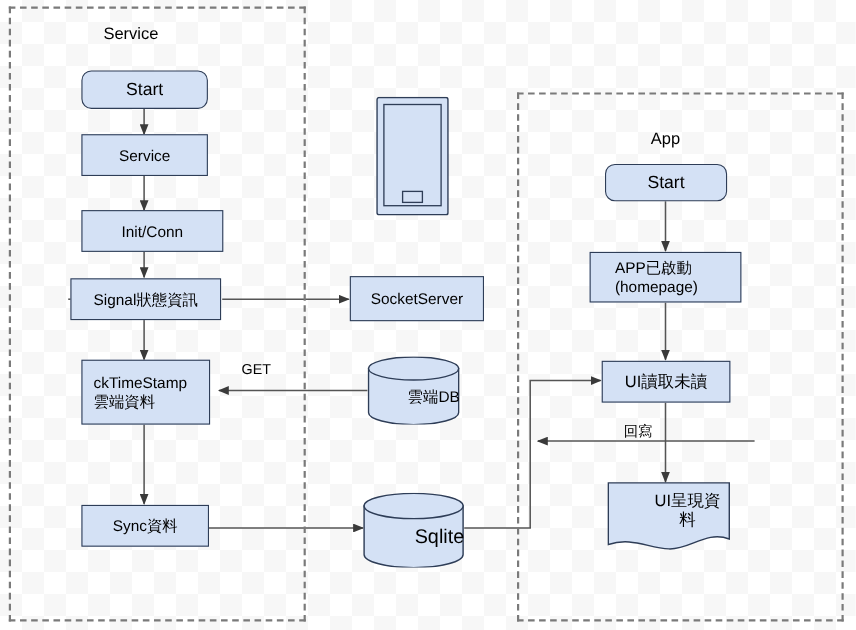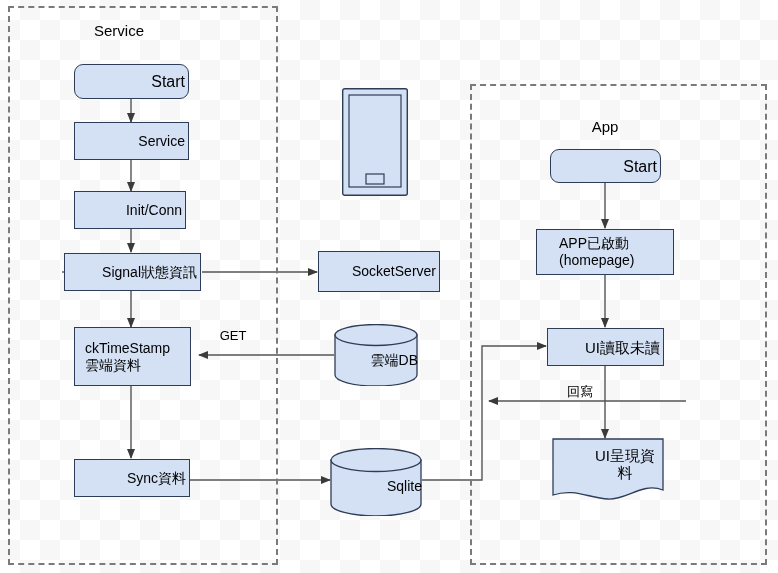--- a/index.html
+++ b/index.html
@@ -29,21 +29,21 @@
     top: 0;
     width: 778px;
     height: 573px;
   }
   
   .node {
     position: absolute;
     box-sizing: border-box;
     display: flex;
     align-items: center;
-    justify-content: flex-end;
+    justify-content: center;
     text-align: center;
     color: #000000;
     font-size: 14px;
     line-height: 17px;
     white-space: pre-line;
   }
   .rect {
     background: #d4e1f5;
     border: 1px solid #2e3d57;
   }
@@ -153,21 +153,21 @@
   <div class="group-title" style="left:470px; top:118px; width:270px;">App</div>
 
   <div class="node rounded" style="left:74px; top:64px; width:115px; height:35px;">
     <span class="node-label" style="font-size:16px;">Start</span>
   </div>
 
   <div class="node rect" style="left:74px; top:122px; width:115px; height:38px;">
     <span class="node-label">Service</span>
   </div>
 
-  <div class="node rect" style="left:74px; top:191px; width:112px; height:38px;">
+  <div class="node rect" style="left:74px; top:191px; width:129px; height:38px;">
     <span class="node-label">Init/Conn</span>
   </div>
 
   <div class="node rect" style="left:64px; top:253px; width:137px; height:38px;">
     <span class="node-label">Signal狀態資訊</span>
   </div>
 
   <div class="node rect" style="left:74px; top:459px; width:116px; height:38px;">
     <span class="node-label">Sync資料</span>
   </div>
@@ -195,21 +195,21 @@
       <ellipse cx="42" cy="11" rx="41" ry="10.5" fill="#d4e1f5" stroke="#2e3d57" stroke-width="1.3"></ellipse>
     </svg>
     <div class="cyl-text" style="top:28px;">雲端DB</div>
   </div>
 
   <div class="cyl" style="left:330px; top:448px; width:92px; height:68px;">
     <svg width="92" height="68" viewBox="0 0 92 68" xmlns="http://www.w3.org/2000/svg">
       <path d="M1,12 L1,56 A45,12 0 0 0 91,56 L91,12 Z" fill="#d4e1f5" stroke="#2e3d57" stroke-width="1.3"></path>
       <ellipse cx="46" cy="12" rx="45" ry="11.5" fill="#d4e1f5" stroke="#2e3d57" stroke-width="1.3"></ellipse>
     </svg>
-    <div class="cyl-text" style="top:30px; font-size:14px;">Sqlite</div>
+    <div class="cyl-text" style="top:30px; font-size:18px;">Sqlite</div>
   </div>
 
   <div class="node rounded" style="left:550px; top:149px; width:111px; height:34px;">
     <span class="node-label" style="font-size:16px;">Start</span>
   </div>
 
   <div class="node rect align-left" style="left:536px; top:229px; width:138px; height:46px; justify-content:flex-start; padding-left:19px;">
     <span class="node-label">APP已啟動
 (homepage)</span>
   </div>

